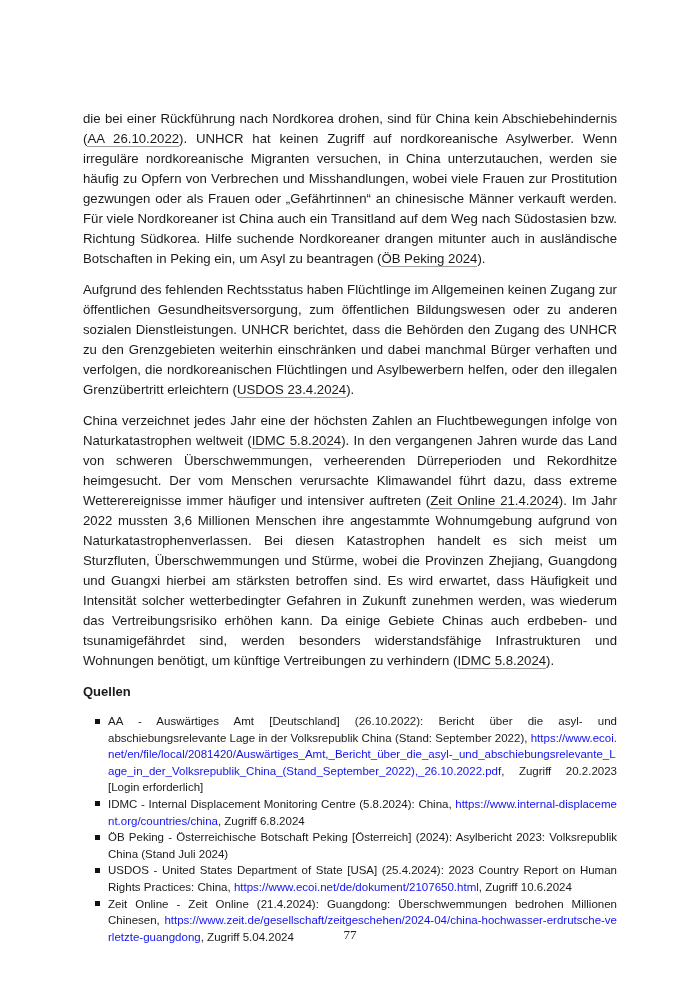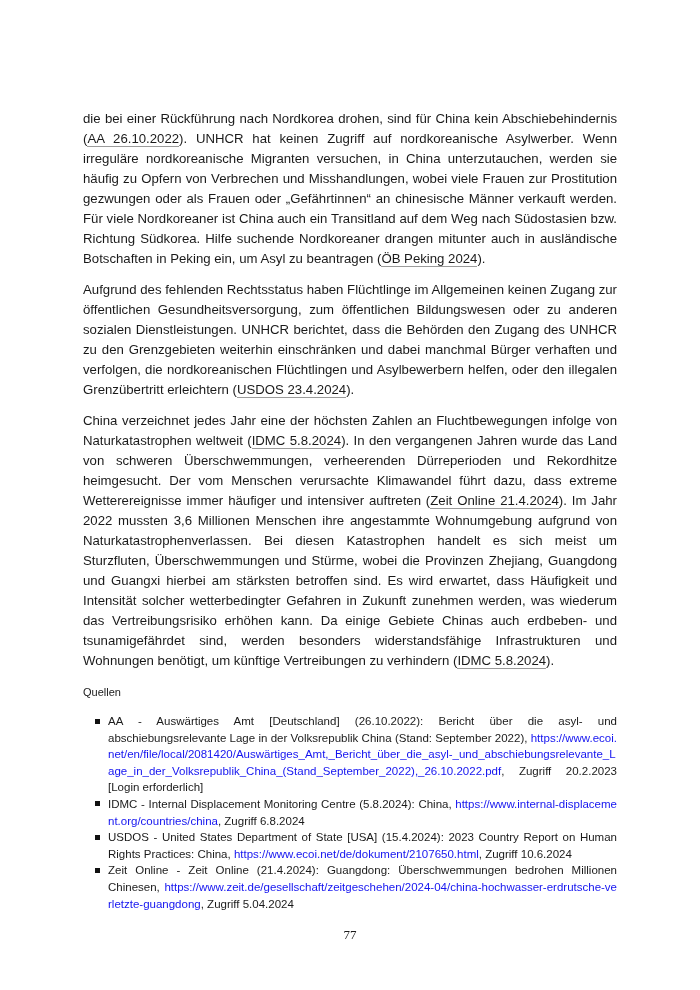--- a/index.html
+++ b/index.html
@@ -31,23 +31,23 @@
   .cite {
     border-bottom: 1px solid var(--citation-underline, #9b9b9b);
     cursor: pointer;
   }
   .url {
     color: var(--link-color, #1414f0);
     word-break: break-all;
     cursor: pointer;
   }
   .sources-heading {
-    font-size: 11px;
+    font-size: 13px;
     line-height: 20px;
-    font-weight: normal;
+    font-weight: bold;
     margin: 6px 0 9px 0;
   }
   .sources-list {
     margin: 11px 0 0 0;
     padding: 0;
     list-style: none;
     font-size: 11.5px;
     line-height: 16.6px;
     text-align: justify;
   }
@@ -81,21 +81,21 @@
 <div class="content">
   <section id="paragraphs">
       <p class="para"><span>die bei einer Rückführung nach Nordkorea drohen, sind für China kein Abschiebehindernis (</span><span class="cite">AA 26.10.2022</span><span>). UNHCR hat keinen Zugriff auf nordkoreanische Asylwerber. Wenn irreguläre nordkoreanische Migranten versuchen, in China unterzutauchen, werden sie häufig zu Opfern von Verbrechen und Misshandlungen, wobei viele Frauen zur Prostitution gezwungen oder als Frauen oder „Gefährtinnen“ an chinesische Männer verkauft werden. Für viele Nordkoreaner ist China auch ein Transitland auf dem Weg nach Südostasien bzw. Richtung Südkorea. Hilfe suchende Nordkoreaner drangen mitunter auch in ausländische Botschaften in Peking ein, um Asyl zu beantragen (</span><span class="cite">ÖB Peking 2024</span><span>).</span></p>
       <p class="para"><span>Aufgrund des fehlenden Rechtsstatus haben Flüchtlinge im Allgemeinen keinen Zugang zur öffentlichen Gesundheitsversorgung, zum öffentlichen Bildungswesen oder zu anderen sozialen Dienstleistungen. UNHCR berichtet, dass die Behörden den Zugang des UNHCR zu den Grenzgebieten weiterhin einschränken und dabei manchmal Bürger verhaften und verfolgen, die nordkoreanischen Flüchtlingen und Asylbewerbern helfen, oder den illegalen Grenzübertritt erleichtern (</span><span class="cite">USDOS 23.4.2024</span><span>).</span></p>
       <p class="para"><span>China verzeichnet jedes Jahr eine der höchsten Zahlen an Fluchtbewegungen infolge von Naturkatastrophen weltweit (</span><span class="cite">IDMC 5.8.2024</span><span>). In den vergangenen Jahren wurde das Land von schweren Überschwemmungen, verheerenden Dürreperioden und Rekordhitze heimgesucht. Der vom Menschen verursachte Klimawandel führt dazu, dass extreme Wetterereignisse immer häufiger und intensiver auftreten (</span><span class="cite">Zeit Online 21.4.2024</span><span>). Im Jahr 2022 mussten 3,6 Millionen Menschen ihre angestammte Wohnumgebung aufgrund von Naturkatastrophenverlassen. Bei diesen Katastrophen handelt es sich meist um Sturzfluten, Überschwemmungen und Stürme, wobei die Provinzen Zhejiang, Guangdong und Guangxi hierbei am stärksten betroffen sind. Es wird erwartet, dass Häufigkeit und Intensität solcher wetterbedingter Gefahren in Zukunft zunehmen werden, was wiederum das Vertreibungsrisiko erhöhen kann. Da einige Gebiete Chinas auch erdbeben- und tsunamigefährdet sind, werden besonders widerstandsfähige Infrastrukturen und Wohnungen benötigt, um künftige Vertreibungen zu verhindern (</span><span class="cite">IDMC 5.8.2024</span><span>).</span></p>
     </section>
   <h2 class="sources-heading">Quellen</h2>
   <ul class="sources-list" id="sources">
       <li><span class="bullet"></span><span>AA - Auswärtiges Amt [Deutschland] (26.10.2022): Bericht über die asyl- und abschiebungsrelevante Lage in der Volksrepublik China (Stand: September 2022), </span><span class="url">https://www.ecoi.net/en/file/local/2081420/Auswärtiges_Amt,_Bericht_über_die_asyl-_und_abschiebungsrelevante_Lage_in_der_Volksrepublik_China_(Stand_September_2022),_26.10.2022.pdf</span><span>, Zugriff 20.2.2023 [Login erforderlich]</span></li>
       <li><span class="bullet"></span><span>IDMC - Internal Displacement Monitoring Centre (5.8.2024): China, </span><span class="url">https://www.internal-displacement.org/countries/china</span><span>, Zugriff 6.8.2024</span></li>
-      <li><span class="bullet"></span></li>
-      <li><span class="bullet"></span><span>USDOS - United States Department of State [USA] (15.4.2024): 2023 Country Report on Human Rights Practices: China, </span><span class="url">https://www.ecoi.net/de/dokument/2107650.html</span><span>, Zugriff 10.6.2024</span></li>
+      <li><span class="bullet"></span><span>ÖB Peking - Österreichische Botschaft Peking [Österreich] (2024): Asylbericht 2023: Volksrepublik China (Stand Juli 2024)</span></li>
+      <li><span class="bullet"></span><span>USDOS - United States Department of State [USA] (25.4.2024): 2023 Country Report on Human Rights Practices: China, </span><span class="url">https://www.ecoi.net/de/dokument/2107650.html</span><span>, Zugriff 10.6.2024</span></li>
       <li><span class="bullet"></span><span>Zeit Online - Zeit Online (21.4.2024): Guangdong: Überschwemmungen bedrohen Millionen Chinesen, </span><span class="url">https://www.zeit.de/gesellschaft/zeitgeschehen/2024-04/china-hochwasser-erdrutsche-verletzte-guangdong</span><span>, Zugriff 5.04.2024</span></li>
     </ul>
 </div>
 
 <footer class="page-footer">
   <span>77</span>
 </footer>
 
 </body></html>

